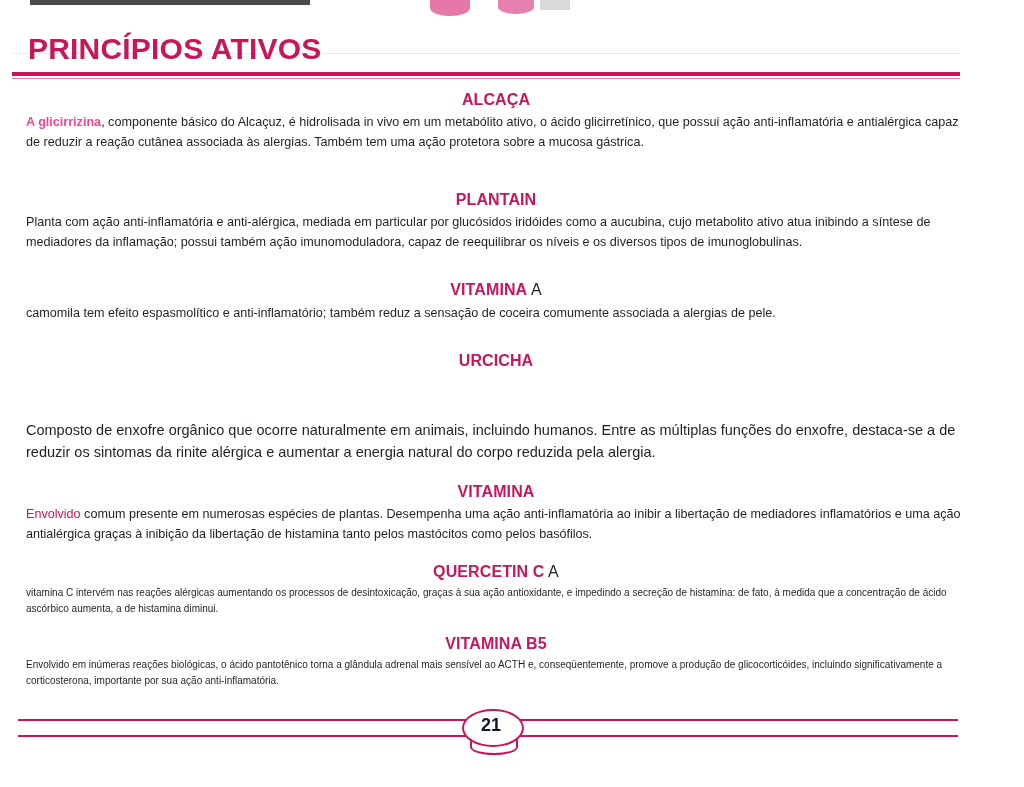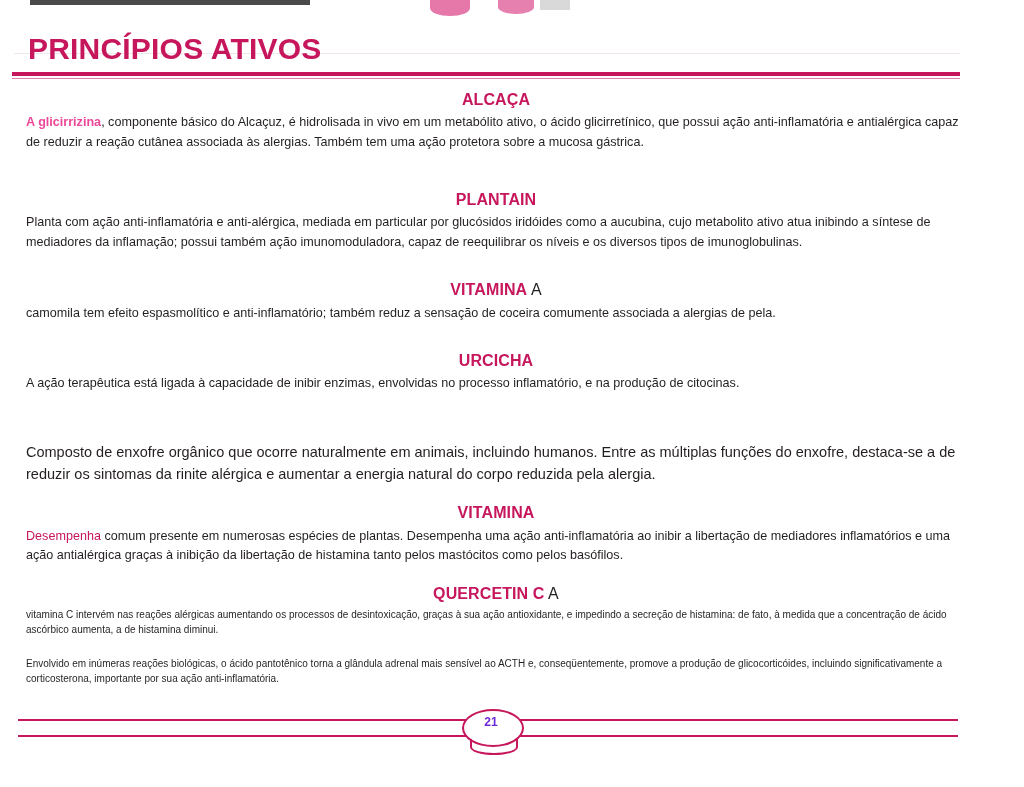--- a/index.html
+++ b/index.html
@@ -189,23 +189,23 @@
     border: 2px solid #c6165c;
     border-radius: 50%;
     background: #ffffff;
   }
   .footer-pagenum {
     position: absolute;
     left: 462px;
     top: 4px;
     width: 58px;
     text-align: center;
-    font-size: 12px;
-    font-weight: bold;
-    color: #6d28d9;
+    font-size: 18px;
+    font-weight: bold;
+    color: #0f172a;
   }
   .footer-tail {
     position: absolute;
     left: 470px;
     top: 28px;
     width: 44px;
     height: 14px;
     border-left: 2px solid #c6165c;
     border-right: 2px solid #c6165c;
     border-bottom: 2px solid #c6165c;
@@ -240,53 +240,53 @@
 
     <div class="section">
       <div class="sec-head">PLANTAIN</div>
       <div class="body-text"><span>Planta com ação anti-inflamatória e anti-alérgica, mediada em particular por glucósidos iridóides como a aucubina, cujo metabolito ativo atua inibindo a síntese  de mediadores da inflamação; possui também ação imunomoduladora, capaz de reequilibrar os níveis e os diversos tipos de imunoglobulinas.</span></div>
     </div>
 
     <div class="gap-md"></div>
 
     <div class="section">
       <div class="sec-head"><span>VITAMINA</span><span class="tail"> A</span></div>
-      <div class="body-text"><span>camomila tem efeito espasmolítico e anti-inflamatório; também reduz a sensação de coceira comumente associada a alergias de pela.</span></div>
+      <div class="body-text"><span>camomila tem efeito espasmolítico e anti-inflamatório; também reduz a sensação de coceira comumente associada a alergias de pele.</span></div>
     </div>
 
     <div class="gap-md"></div>
 
     <div class="section">
       <div class="sec-head">URCICHA</div>
-      <div class="body-text"><span>A ação terapêutica está ligada à capacidade de inibir enzimas, envolvidas no processo inflamatório, e na produção de citocinas.</span></div>
     </div>
 
     <div class="gap-sm"></div>
 
     <div class="section">
       <div class="body-text lg"><span>Composto de enxofre orgânico que ocorre naturalmente em animais, incluindo humanos. Entre as múltiplas funções do enxofre, destaca-se a de reduzir os sintomas da rinite alérgica e aumentar a energia natural do corpo reduzida pela alergia.</span></div>
     </div>
 
     <div class="gap-sm"></div>
 
     <div class="section">
       <div class="sec-head">VITAMINA</div>
-      <div class="body-text"><span class="accent-lead-2">Desempenha</span><span> comum presente em numerosas espécies de plantas. Desempenha uma ação anti-inflamatória ao inibir a libertação de mediadores inflamatórios e uma ação antialérgica graças à inibição da libertação de histamina tanto pelos mastócitos como pelos basófilos.</span></div>
+      <div class="body-text"><span class="accent-lead-2">Envolvido</span><span> comum presente em numerosas espécies de plantas. Desempenha uma ação anti-inflamatória ao inibir a libertação de mediadores inflamatórios e uma ação antialérgica graças à inibição da libertação de histamina tanto pelos mastócitos como pelos basófilos.</span></div>
     </div>
 
     <div class="gap-sm"></div>
 
     <div class="section">
       <div class="sec-head"><span>QUERCETIN C</span><span class="tail"> A</span></div>
       <div class="body-text md"><span>vitamina C intervém nas reações alérgicas aumentando os processos de desintoxicação, graças à sua ação antioxidante, e impedindo a secreção de histamina: de fato, à medida que a concentração de ácido ascórbico aumenta, a de histamina diminui.</span></div>
     </div>
 
     <div class="gap-sm"></div>
 
     <div class="section">
+      <div class="sec-head">VITAMINA B5</div>
       <div class="body-text md"><span>Envolvido em inúmeras reações biológicas, o ácido pantotênico torna a glândula adrenal mais sensível ao ACTH e, conseqüentemente, promove a produção de glicocorticóides, incluindo significativamente a corticosterona, importante por sua ação anti-inflamatória.</span></div>
     </div>
 
   </div>
 
   <div class="footer">
     <div class="footer-rule-1"></div>
     <div class="footer-rule-2"></div>
     <div class="footer-ellipse"></div>
     <div class="footer-tail"></div>

